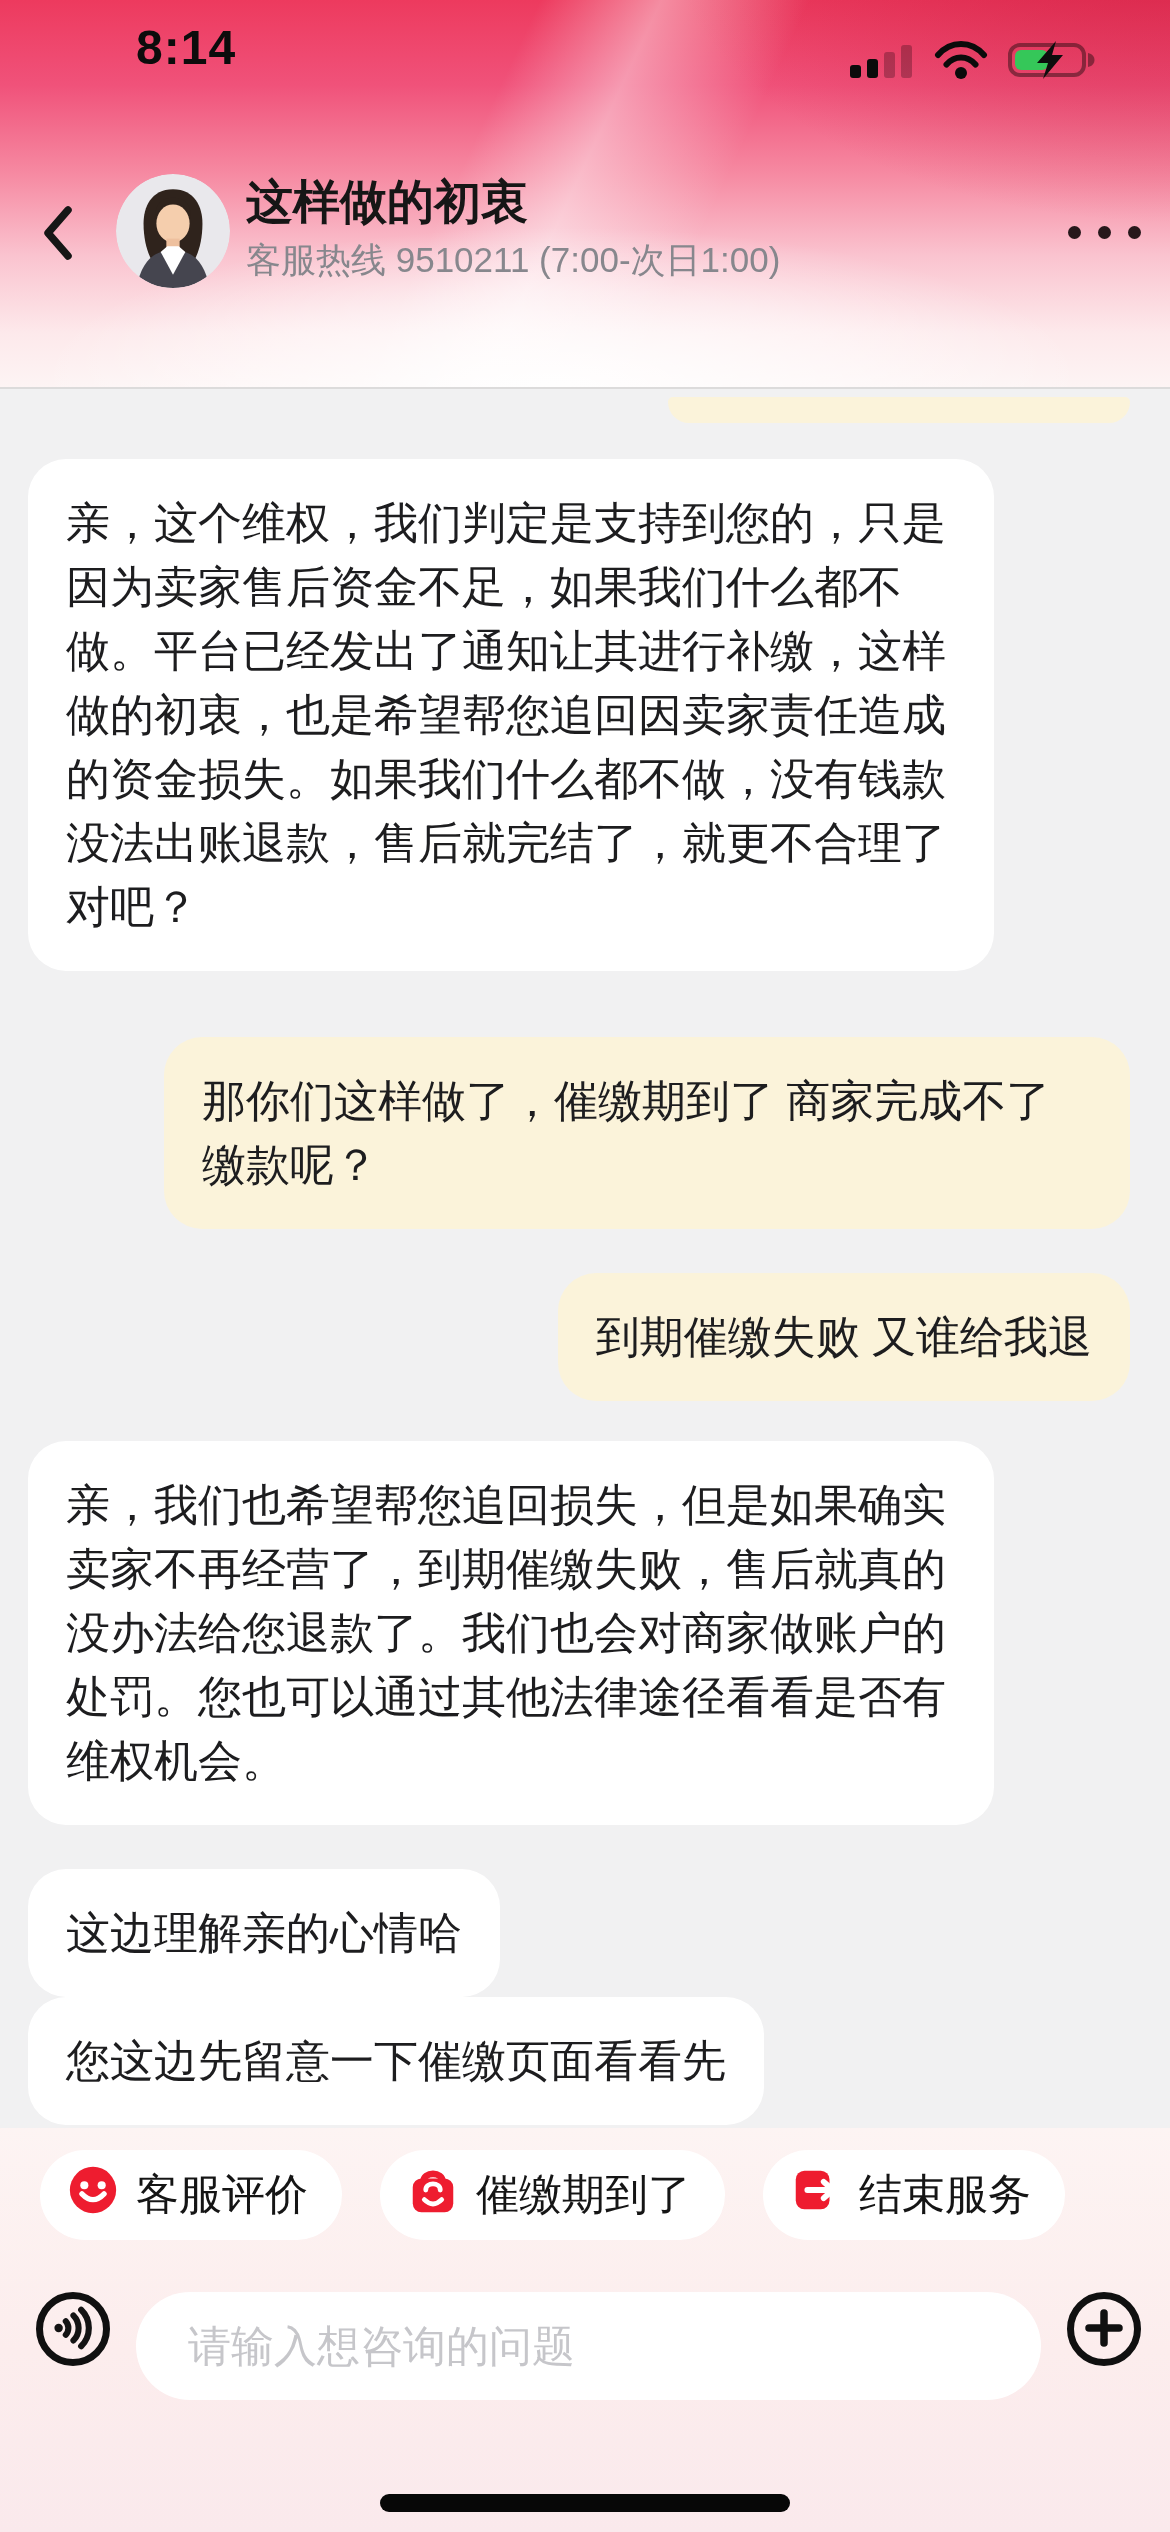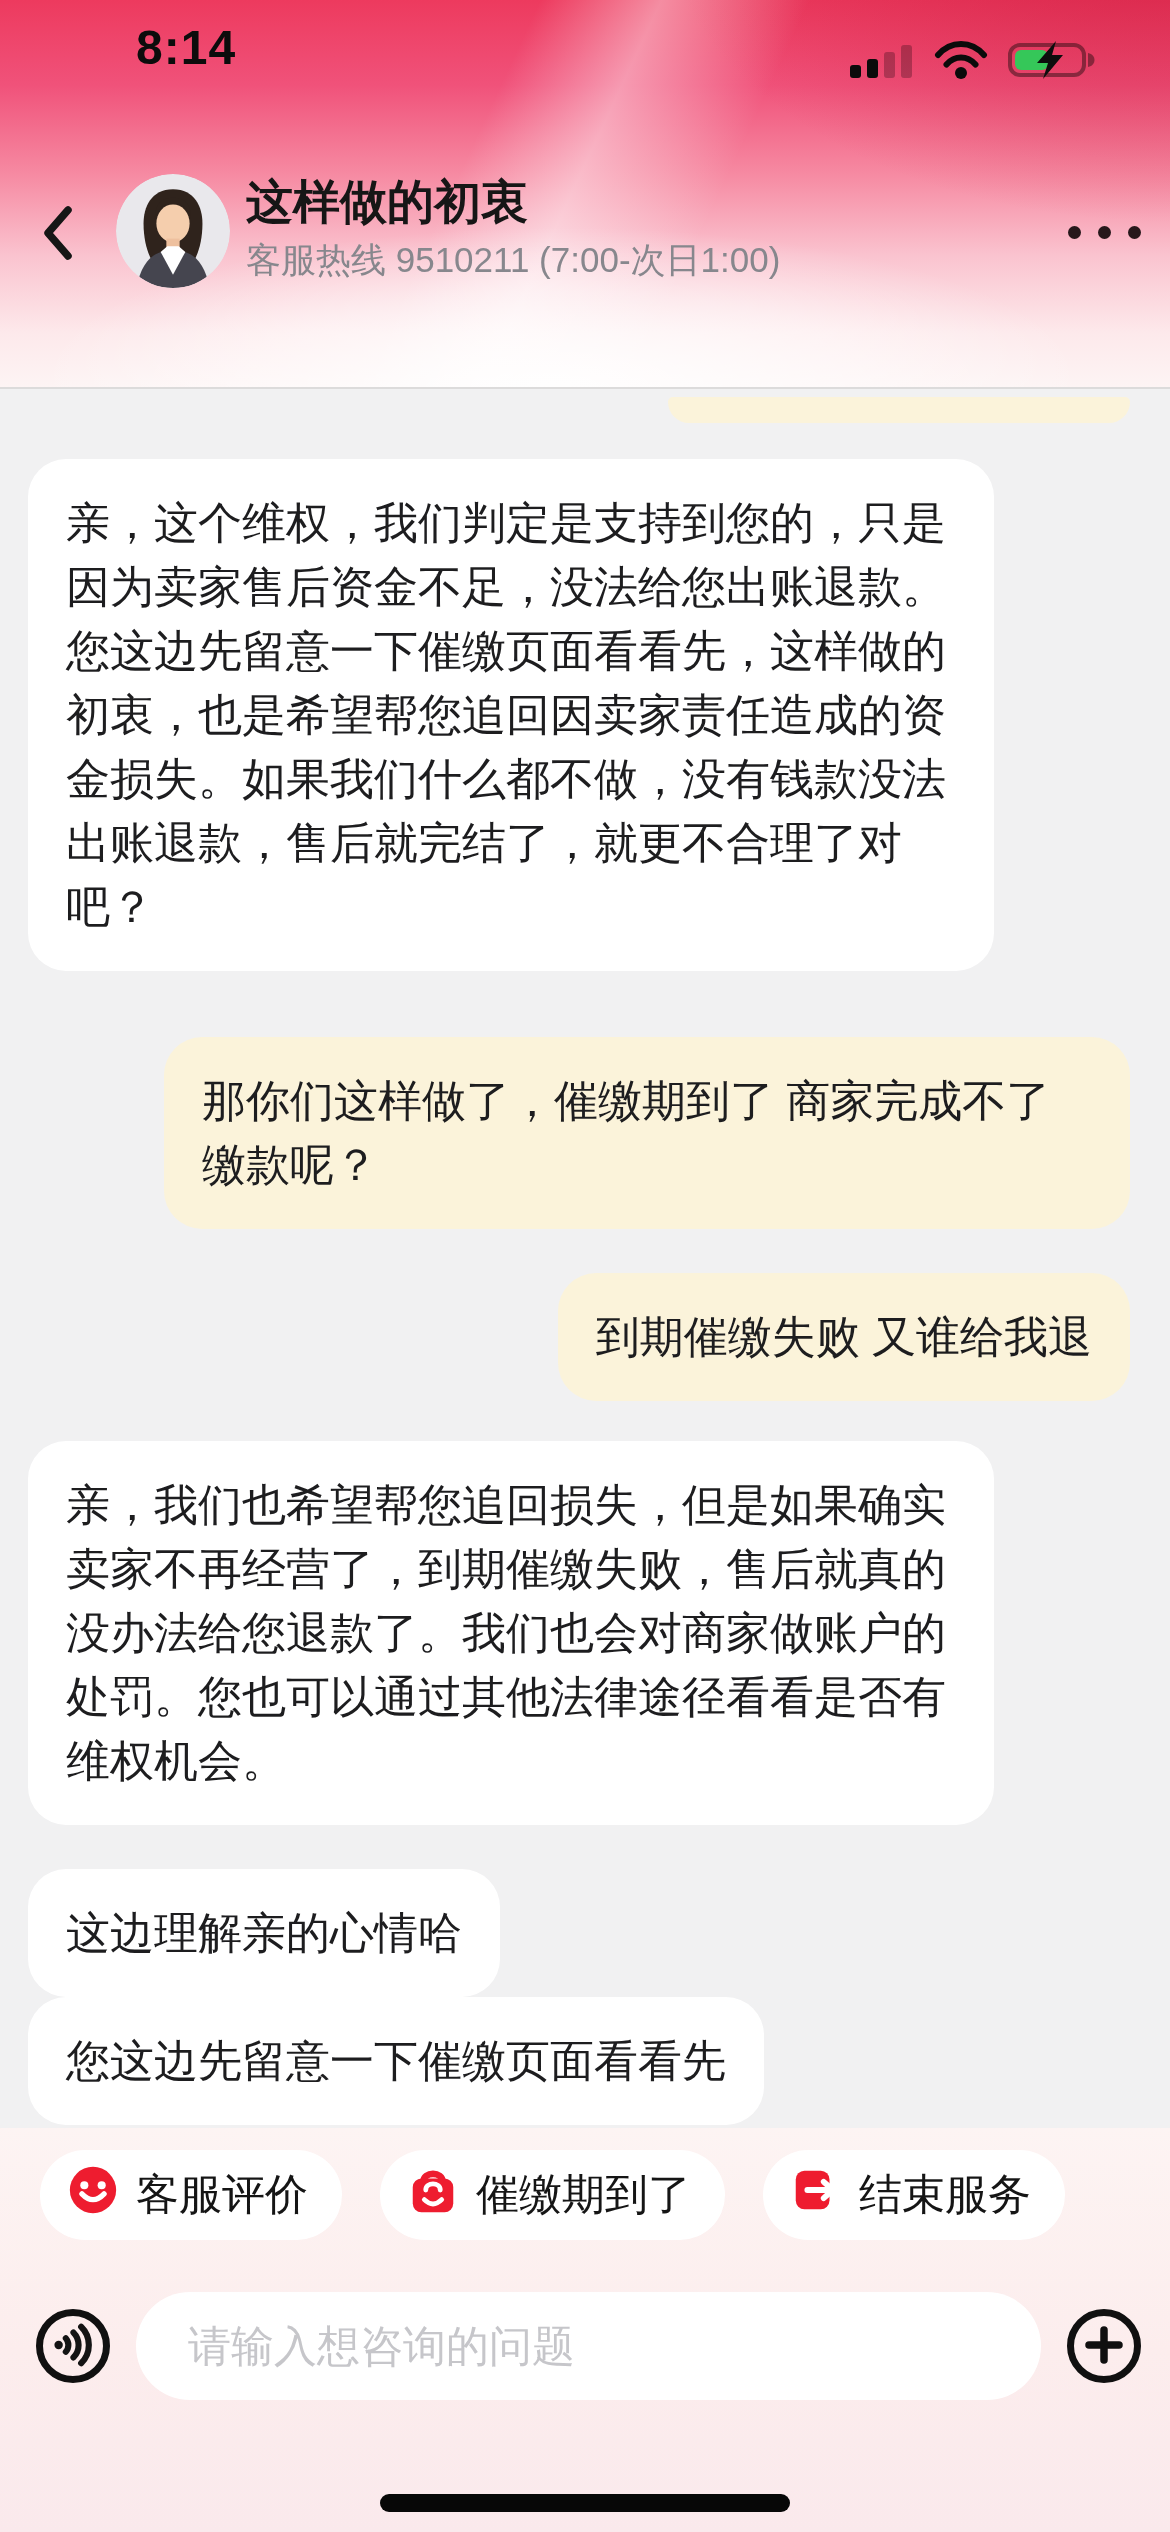--- a/index.html
+++ b/index.html
@@ -46,21 +46,21 @@
   
   .bottom{
     height:404px;flex:none;position:relative;
     background:linear-gradient(180deg,#fdf4f3 0%,#fceded 55%,#fae9ec 100%);
   }
   .chips{position:absolute;left:40px;top:22px;display:flex;gap:38px;}
   .chip{height:90px;border-radius:45px;background:#ffffff;display:flex;align-items:center;
         padding:0 34px 0 26px;gap:16px;font-size:43px;color:#151515;white-space:nowrap;}
   .chip svg{flex:none;}
 
-  .composer{position:absolute;left:36px;right:29px;top:164px;height:108px;display:flex;align-items:center;gap:26px;}
+  .composer{position:absolute;left:36px;right:29px;top:164px;height:108px;display:flex;gap:26px;}
   .round-btn{width:74px;height:74px;flex:none;border:7px solid #101010;border-radius:50%;
              display:flex;align-items:center;justify-content:center;background:transparent;padding:0;}
   .text-input{flex:1;height:108px;border:none;outline:none;background:#ffffff;border-radius:54px;
               padding:0 52px;font-size:43px;color:#333;font-family:inherit;}
   .text-input::placeholder{color:#c6c6ca;}
   .home-bar{position:absolute;left:50%;bottom:20px;transform:translateX(-50%);
             width:410px;height:18px;border-radius:10px;background:#070707;}
 </style>
 </head>
 <body>
@@ -128,21 +128,21 @@
 
     <span class="more-dots">
         <i></i>
         <i></i>
         <i></i>
       </span>
   </div>
 
   <div class="chat">
     <div class="msg user partial"></div>
-    <div class="msg agent mb-lg">亲，这个维权，我们判定是支持到您的，只是因为卖家售后资金不足，没法给您出账退款。您这边先留意一下催缴页面看看先，这样做的初衷，也是希望帮您追回因卖家责任造成的资金损失。如果我们什么都不做，没有钱款没法出账退款，售后就完结了，就更不合理了对吧？</div>
+    <div class="msg agent mb-lg">亲，这个维权，我们判定是支持到您的，只是因为卖家售后资金不足，如果我们什么都不做。平台已经发出了通知让其进行补缴，这样做的初衷，也是希望帮您追回因卖家责任造成的资金损失。如果我们什么都不做，没有钱款没法出账退款，售后就完结了，就更不合理了对吧？</div>
     <div class="msg user mb-md">那你们这样做了，催缴期到了 商家完成不了缴款呢？</div>
     <div class="msg user mb-sm">到期催缴失败 又谁给我退</div>
     <div class="msg agent mb-md">亲，我们也希望帮您追回损失，但是如果确实卖家不再经营了，到期催缴失败，售后就真的没办法给您退款了。我们也会对商家做账户的处罚。您也可以通过其他法律途径看看是否有维权机会。</div>
     <div class="msg agent mb-xs">这边理解亲的心情哈</div>
     <div class="msg agent">您这边先留意一下催缴页面看看先</div>
   </div>
 
   <div class="bottom">
 
     <div class="chips">

